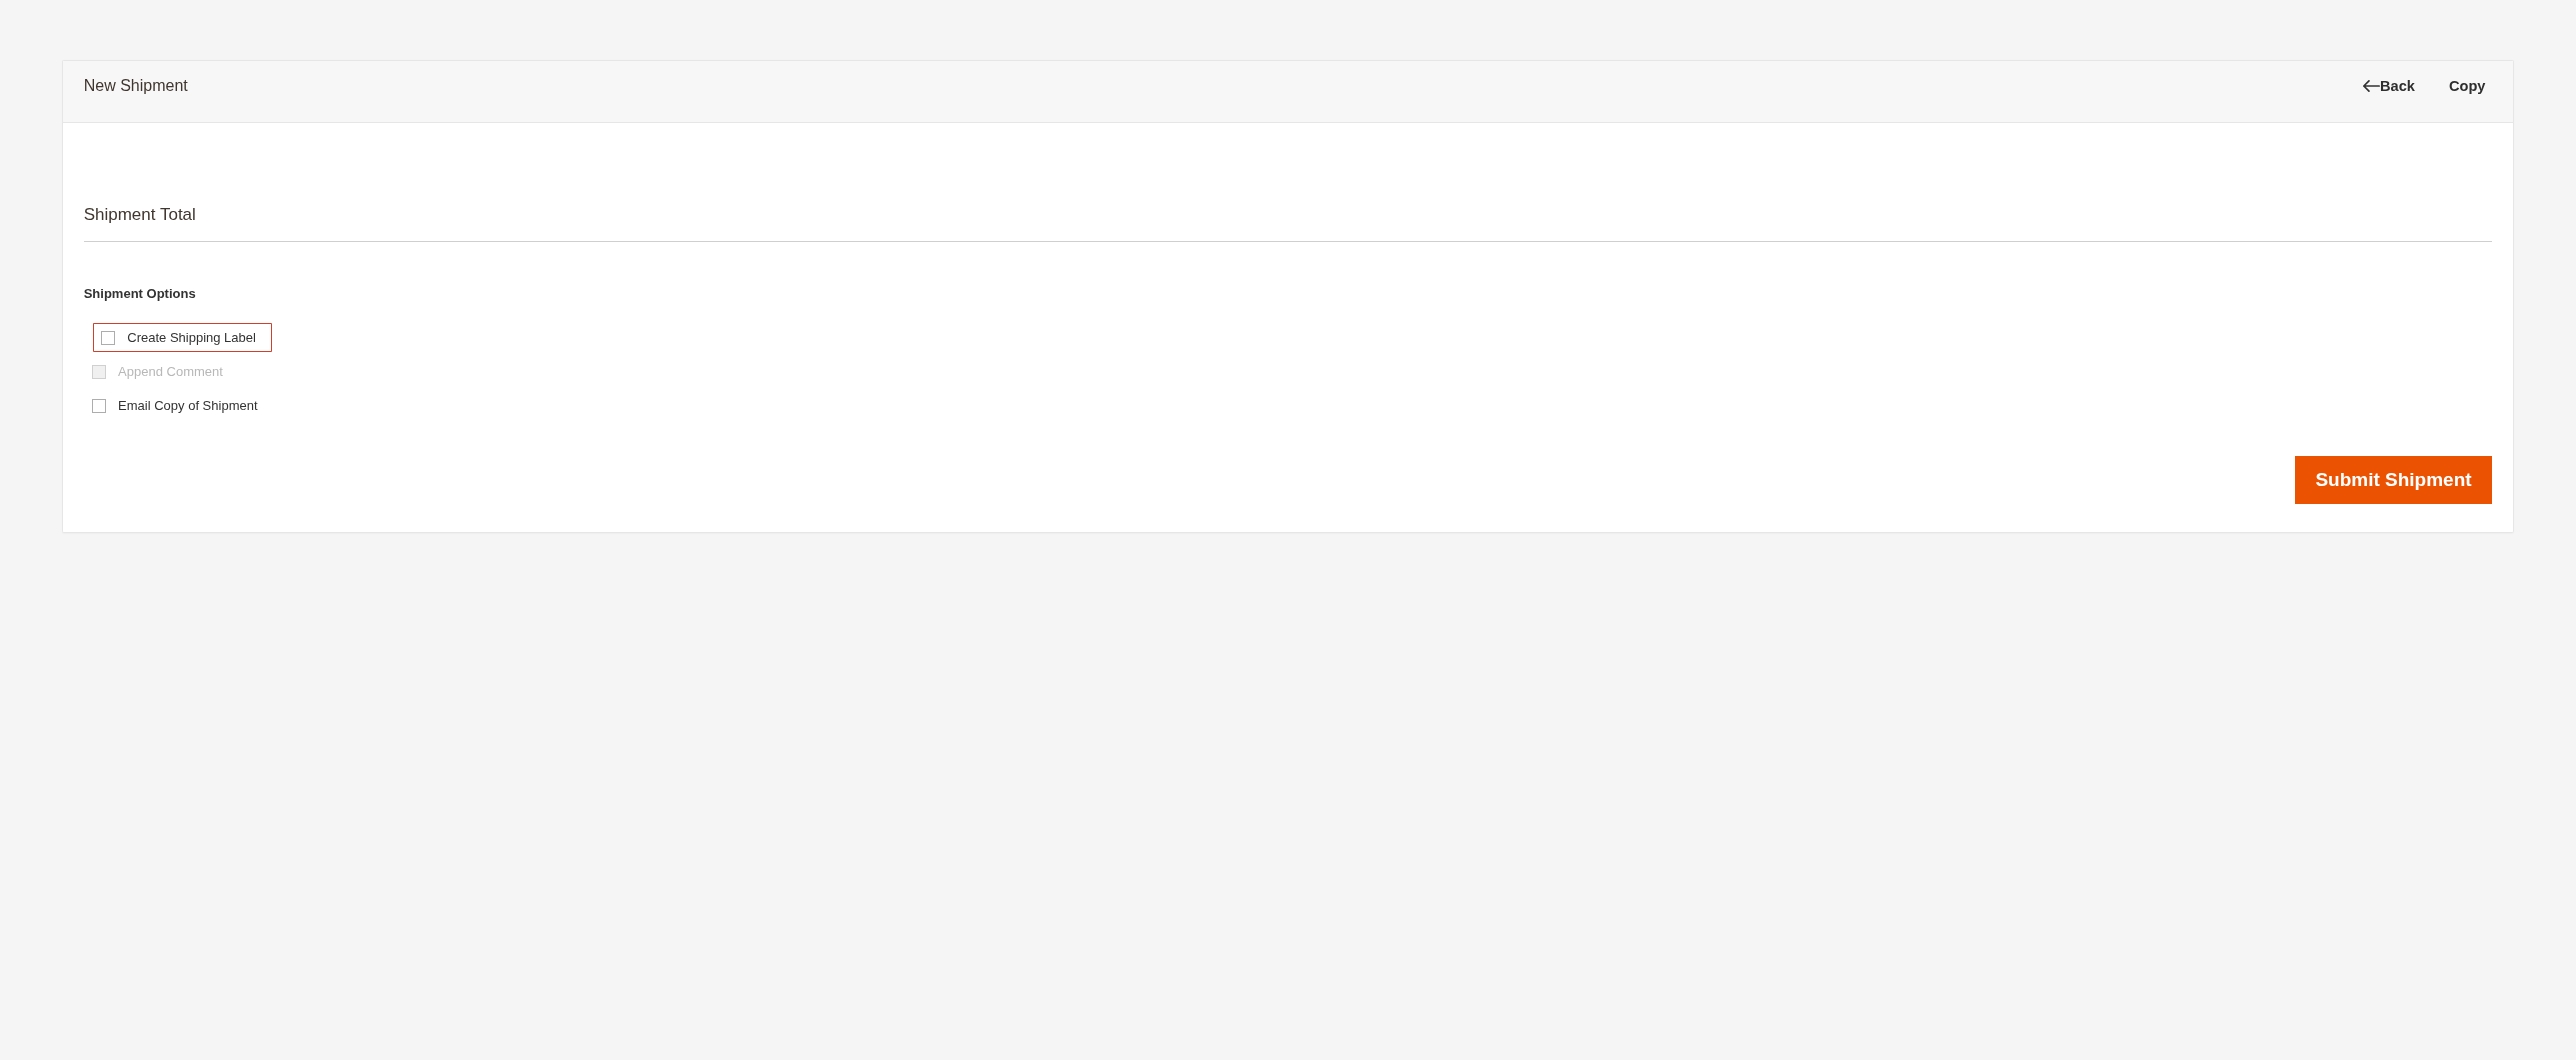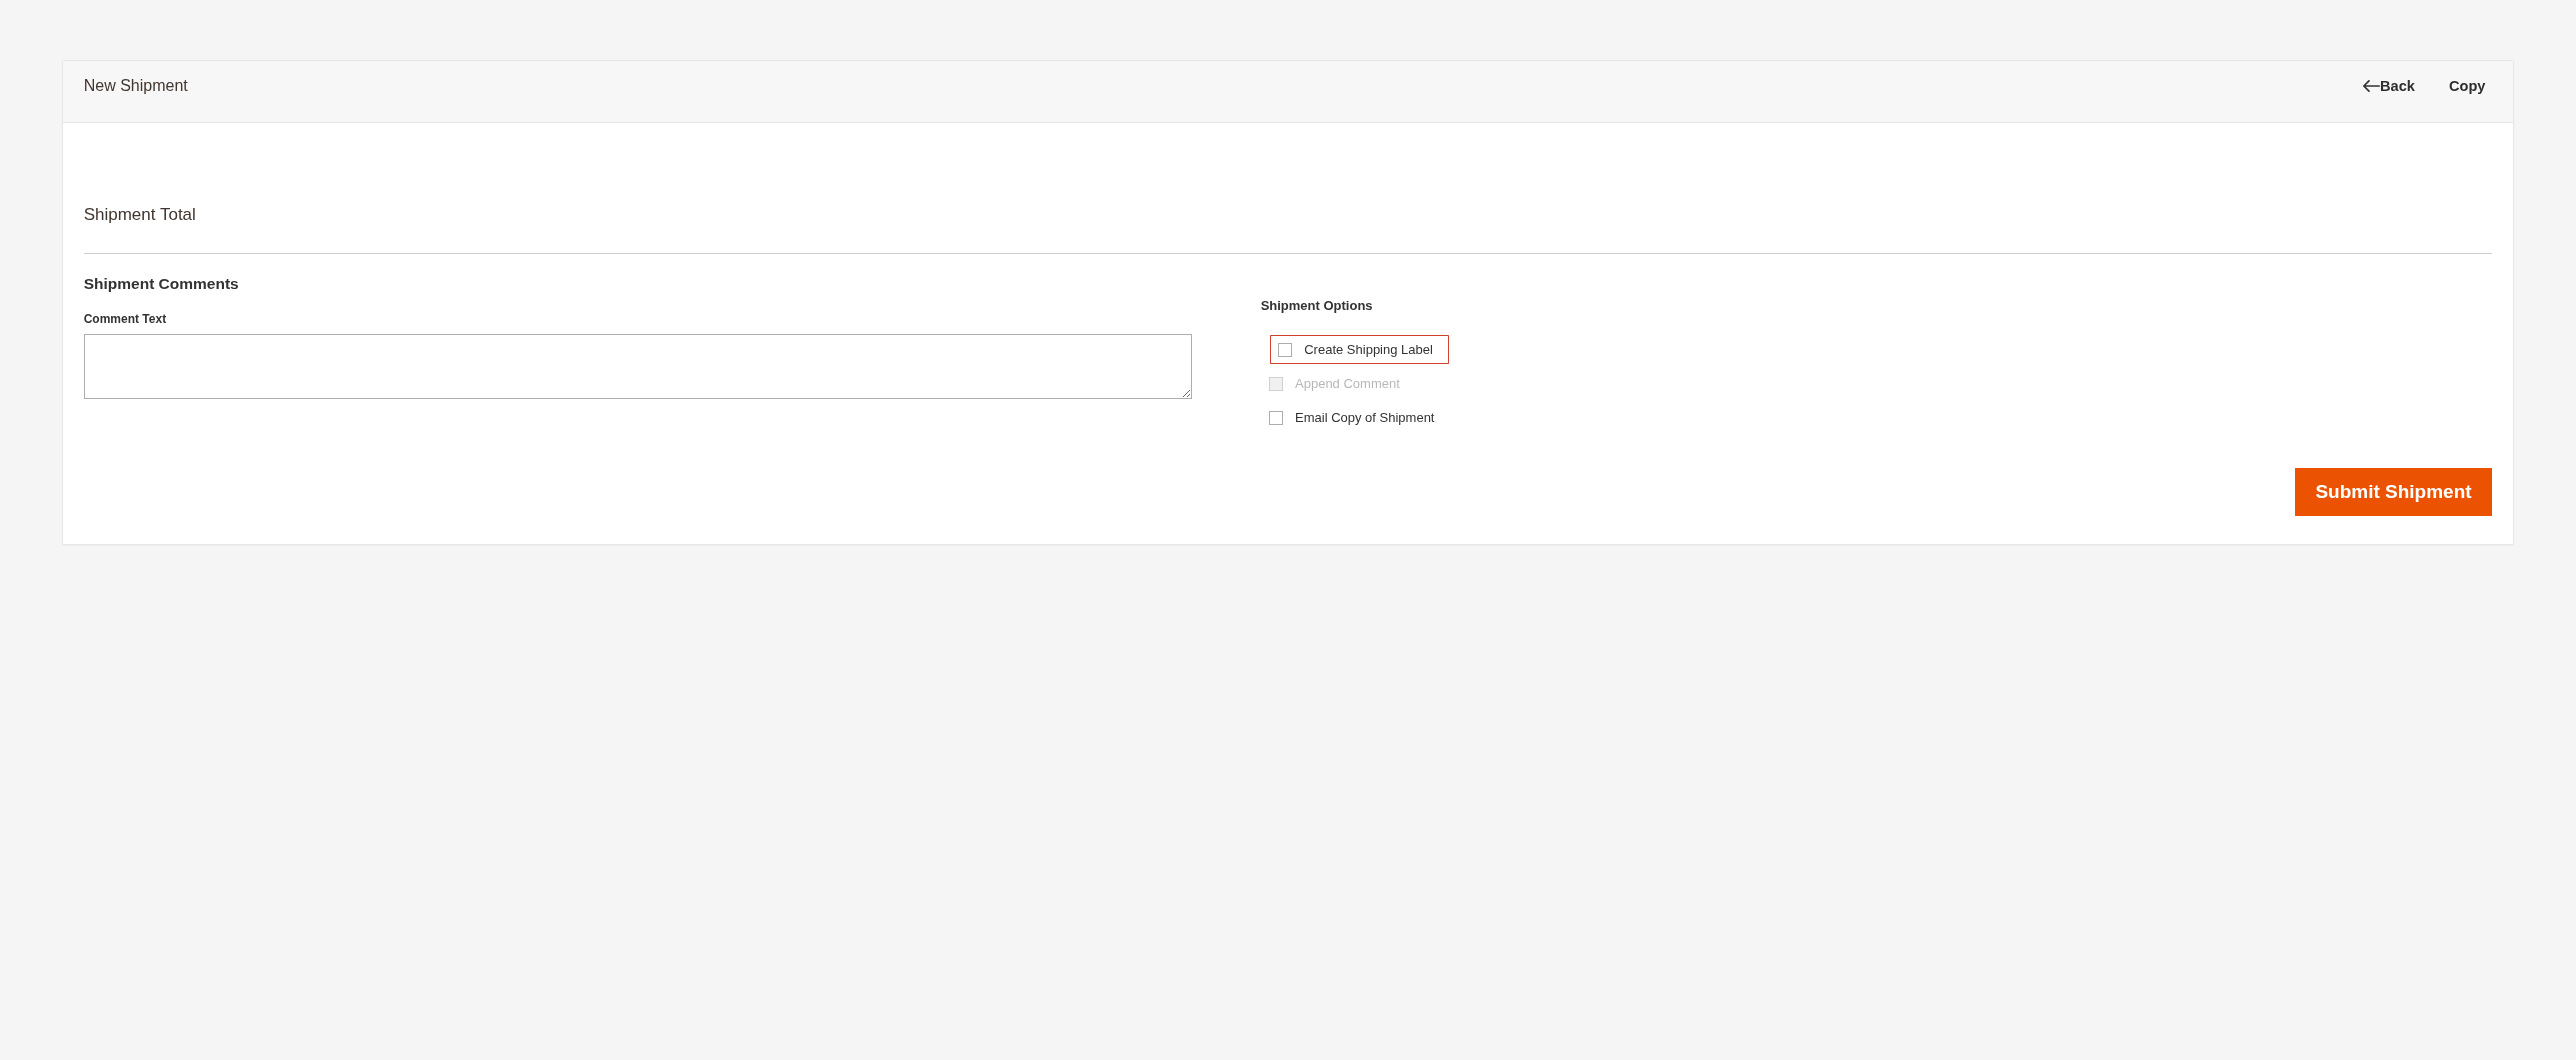--- a/index.html
+++ b/index.html
@@ -53,21 +53,21 @@
     .arrow-icon svg {
       display: block;
     }
     .card-body {
       padding: 82px 20.7px 27.6px 20.7px;
     }
     .section-title {
       font-size: 17px;
       font-weight: 400;
       color: #41362f;
-      padding-bottom: 28px;
+      padding-bottom: 16px;
       border-bottom: 0.9px solid #cfcfcf;
       margin-bottom: 20.7px;
     }
     .columns {
       display: flex;
       gap: 69px;
     }
     .col-left {
       flex: 0 0 46%;
     }
@@ -175,25 +175,20 @@
       </button>
     </div>
   </div>
 
   <div class="card-body">
 
     <h2 class="section-title">Shipment Total</h2>
 
     <div class="columns">
 
-      <div class="col-left">
-        <div class="subheading">Shipment Comments</div>
-        <label class="field-label" for="comment-text">Comment Text</label>
-        <textarea id="comment-text" class="comment-textarea" style=""></textarea>
-      </div>
 
       <div class="col-right">
         <div class="subheading-right">Shipment Options</div>
 
         <div class="option-row highlight">
           <input type="checkbox" id="opt0" style="">
           <label for="opt0">Create Shipping Label</label>
         </div>
 
         <div class="option-row disabled">

